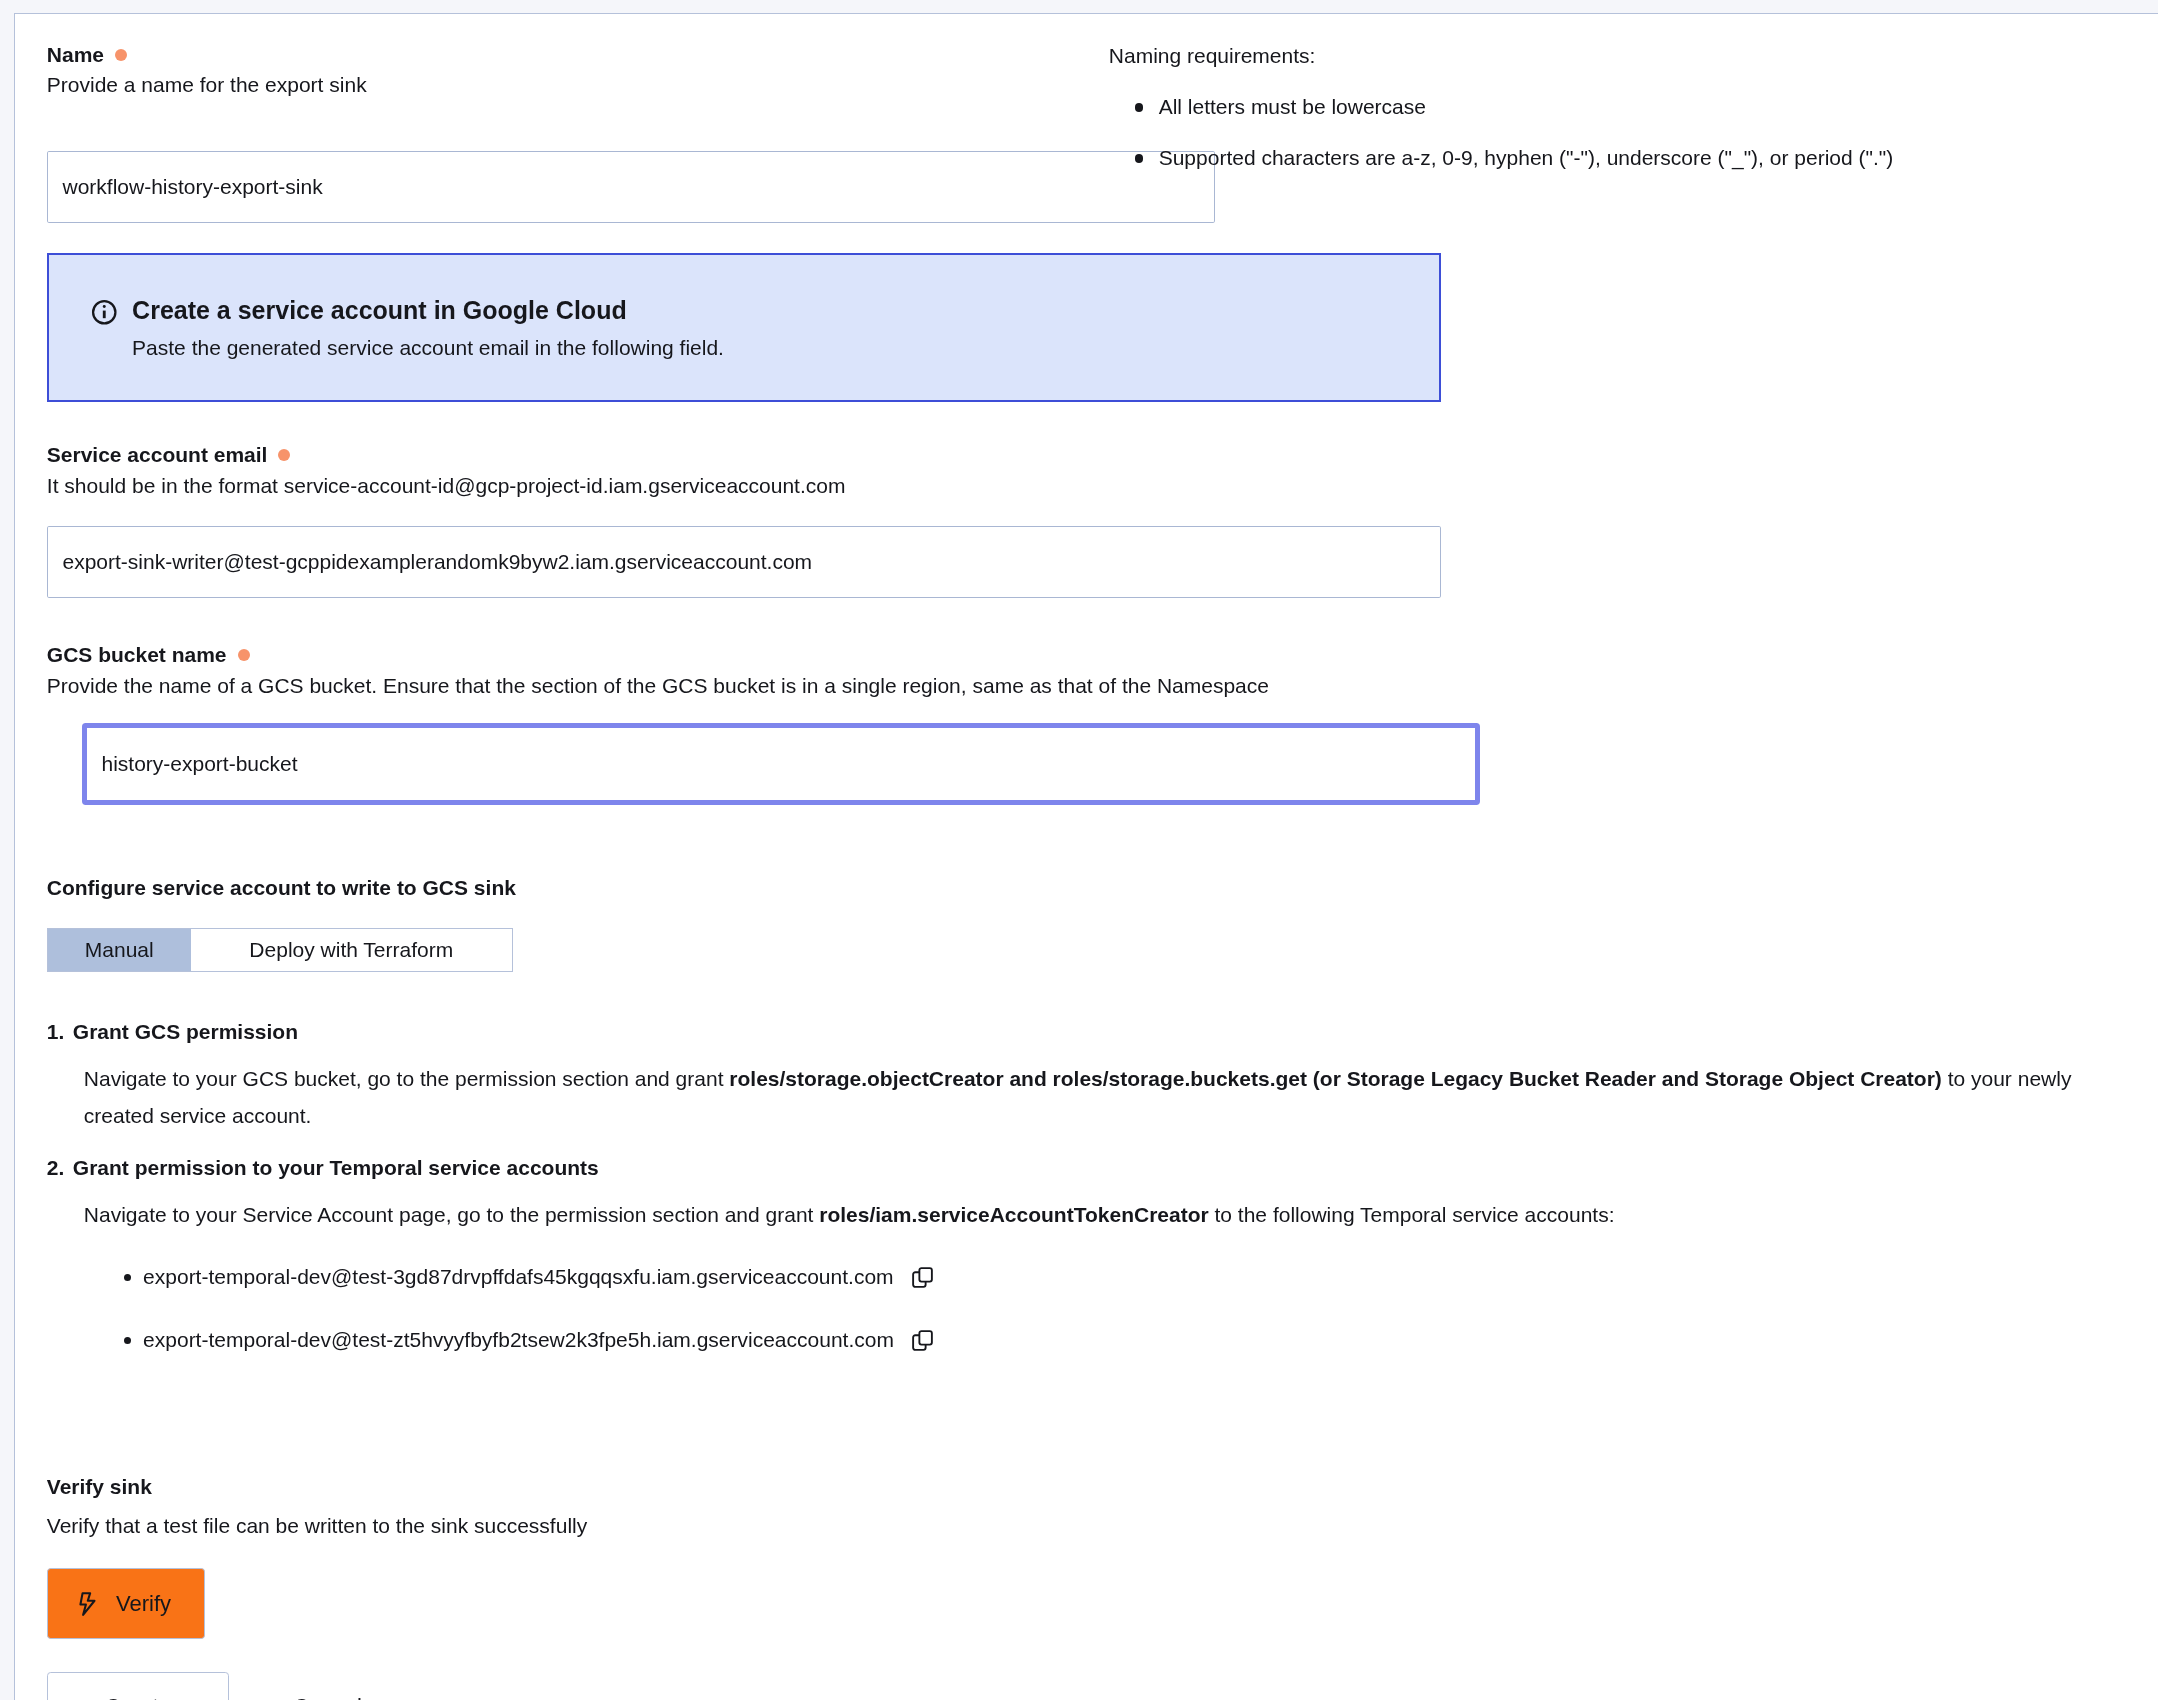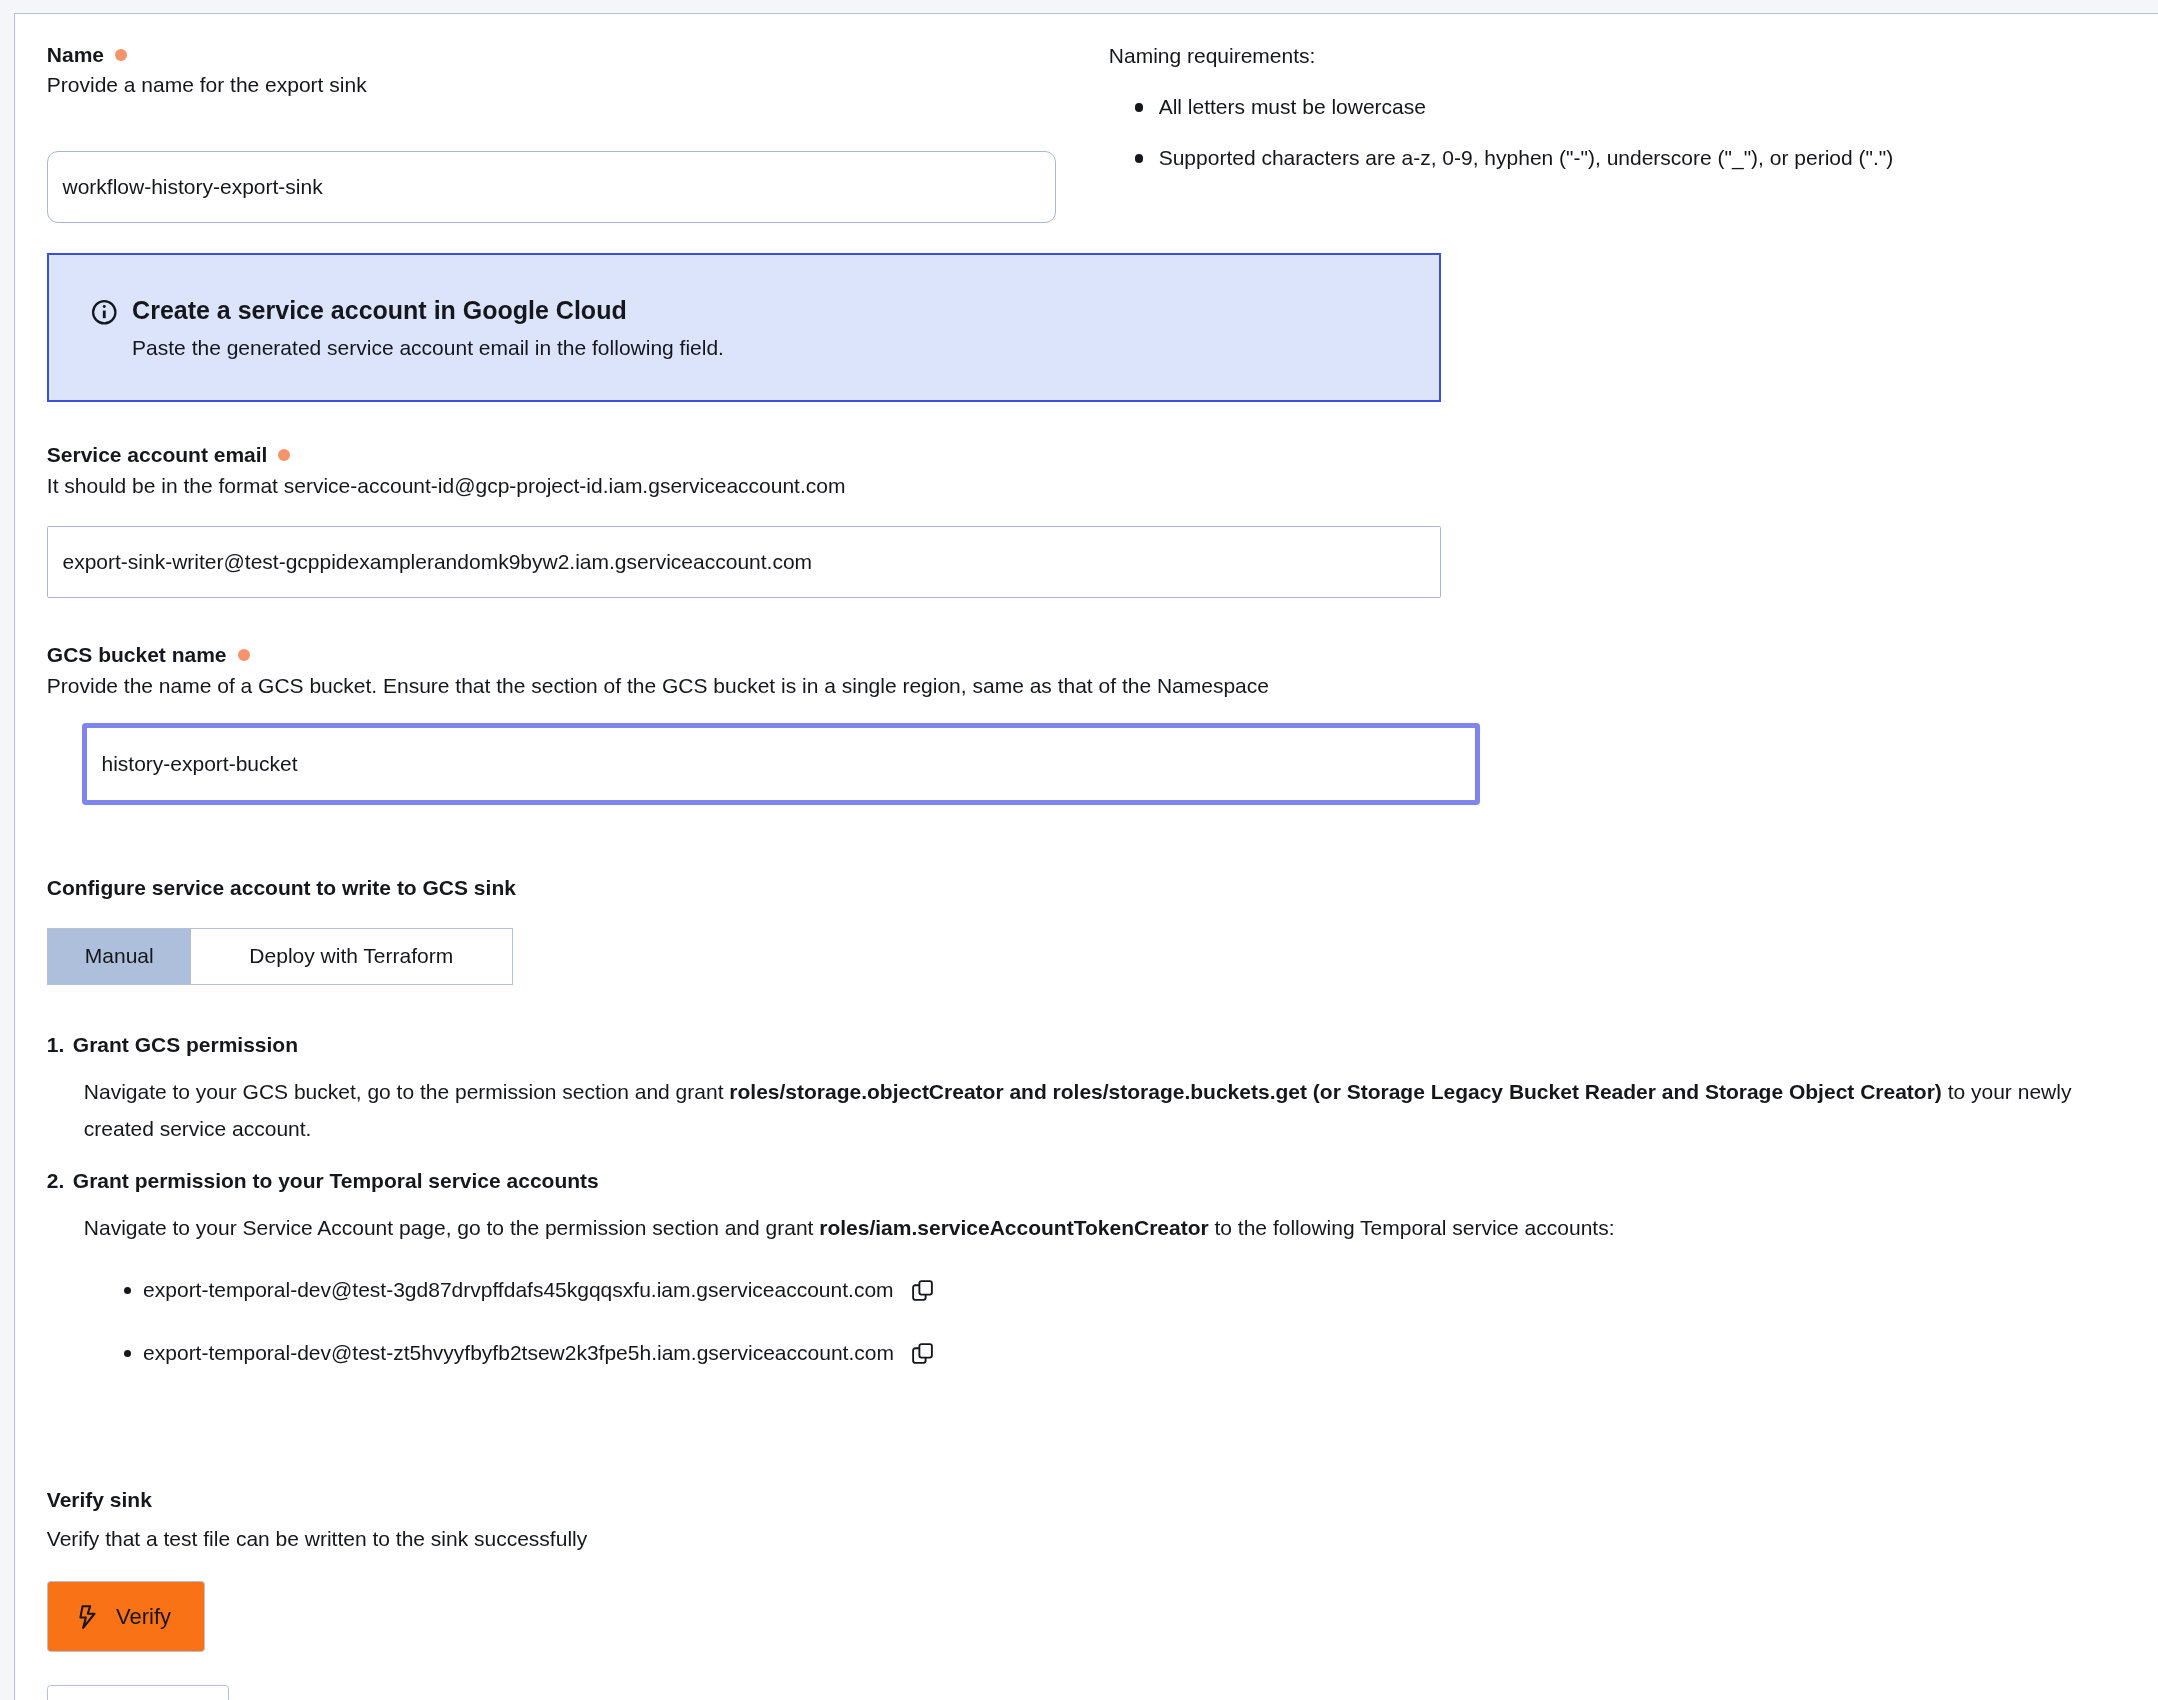--- a/index.html
+++ b/index.html
@@ -30,21 +30,21 @@
   }
   .label{font-weight:700;font-size:21px;line-height:26px;display:flex;align-items:center;gap:11px;}
   .required-dot{width:12px;height:12px;border-radius:50%;background:var(--required);display:inline-block;}
   .field-desc{font-size:21px;line-height:26px;margin-top:4.6px;}
   .text-input{
     display:block;height:72px;width:1394px;
     border:1.8px solid var(--input-border);border-radius:1.8px;
     font-family:"Liberation Sans", sans-serif;font-size:21px;color:var(--text);
     padding:0 14.7px;background:#fff;outline:none;
   }
-  .text-input.narrow{width:1009px;border-radius:11px;}
+  .text-input.narrow{width:1168px;}
   .text-input.focused{
     width:1398px;height:82px;
     border:5.5px solid var(--focus-border);border-radius:3.7px;
   }
   .row-top{display:flex;align-items:flex-start;}
   .col-left{width:1030px;flex:0 0 auto;}
   .col-left .text-input{margin-top:53px;}
   .col-right{margin-left:32px;padding-top:1.8px;}
   .req-title{font-size:21px;line-height:26px;}
   .req-item{display:flex;margin-top:25px;}
@@ -61,21 +61,21 @@
   .info-desc{font-size:21px;line-height:27.5px;margin-top:9.2px;}
 
   .field{margin-top:40px;}
   .field .text-input{margin-top:27.5px;}
   .field.bucket{margin-top:44px;}
   .field.bucket .text-input{margin-top:24px;margin-left:35px;}
 
   .section-title{font-weight:700;font-size:21px;line-height:26px;margin-top:70px;}
 
   .tabs{display:inline-flex;border:1.8px solid var(--panel-border);margin-top:27px;background:#fff;}
-  .tab{height:55px;display:flex;align-items:center;justify-content:center;font-size:21px;cursor:pointer;}
+  .tab{height:42px;display:flex;align-items:center;justify-content:center;font-size:21px;cursor:pointer;}
   .tab.selected{background:var(--tab-selected);width:143px;}
   .tab.unselected{width:321px;background:#fff;}
 
   .steps{margin-top:46px;}
   .step{display:flex;margin-bottom:20px;}
   .step-num{width:26px;flex:0 0 auto;font-weight:700;line-height:27.5px;}
   .step-body{flex:1;}
   .step-title{font-weight:700;font-size:21px;line-height:27.5px;}
   .step-para{margin:14.7px 0 0 11px;font-size:21px;line-height:37px;max-width:2029px;}
   .step-para b{font-weight:700;}

